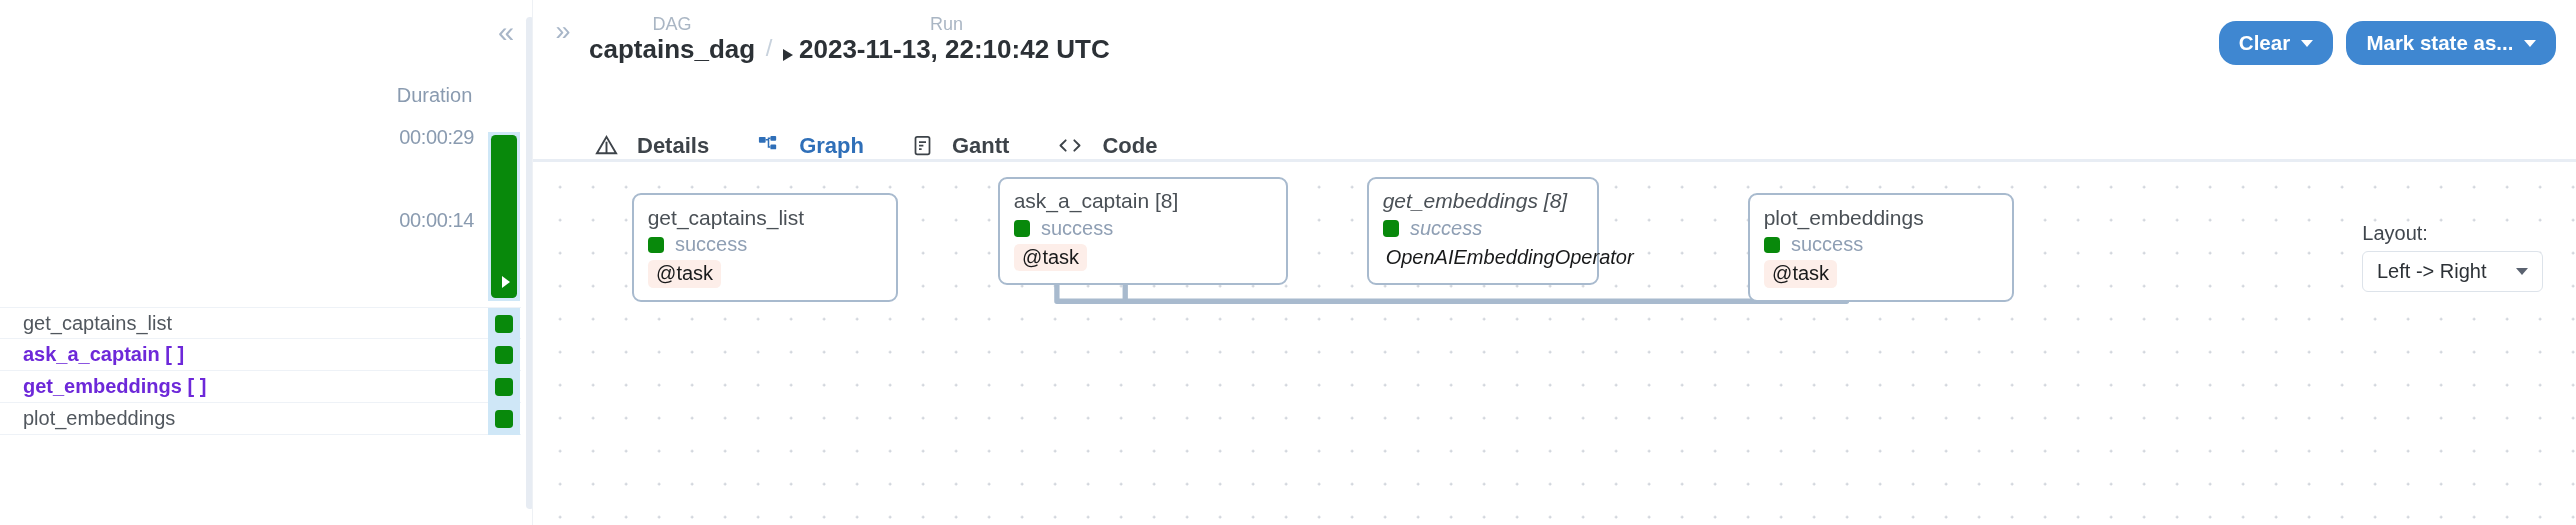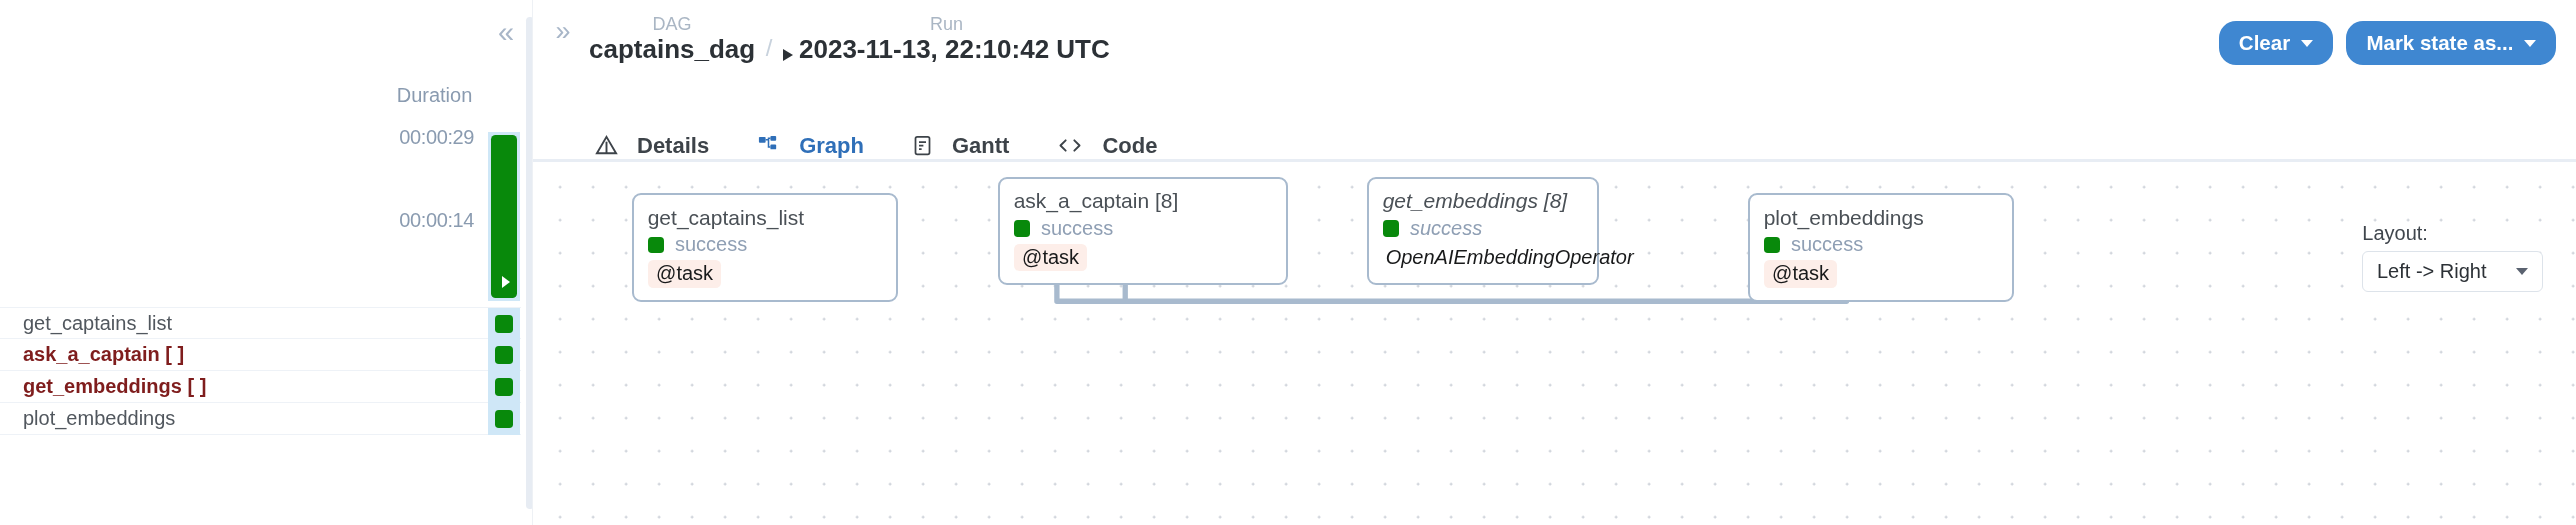--- a/index.html
+++ b/index.html
@@ -67,21 +67,21 @@
   .task-row {
     position: relative; height: 32px; width: 521px;
     border-bottom: 0.8px solid #eef2f7;
     display: flex; align-items: center;
   }
   .task-row:first-child { border-top: 0.8px solid #eef2f7; }
   .task-name {
     padding-left: 23px; font-size: 20px; color: #51575e;
     white-space: nowrap;
   }
-  .task-name.bold { font-weight: 700; color: #7f1d1d; text-align: center; }
+  .task-name.bold { font-weight: 700; color: #6d28d9; text-align: center; }
   .task-status-cell {
     position: absolute; left: 488px; top: 0;
     width: 32px; height: 32px;
     background: #cfe7f7;
     display: flex; align-items: center; justify-content: center;
   }
   .status-chip {
     width: 18px; height: 18px; border-radius: 3.8px; background: #08890b;
   }
 

